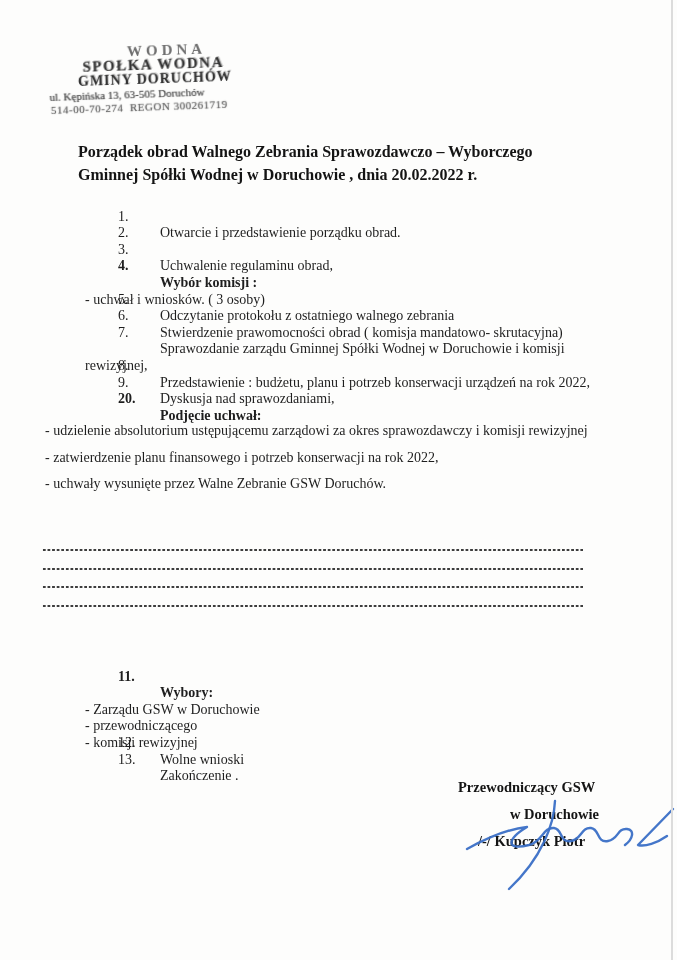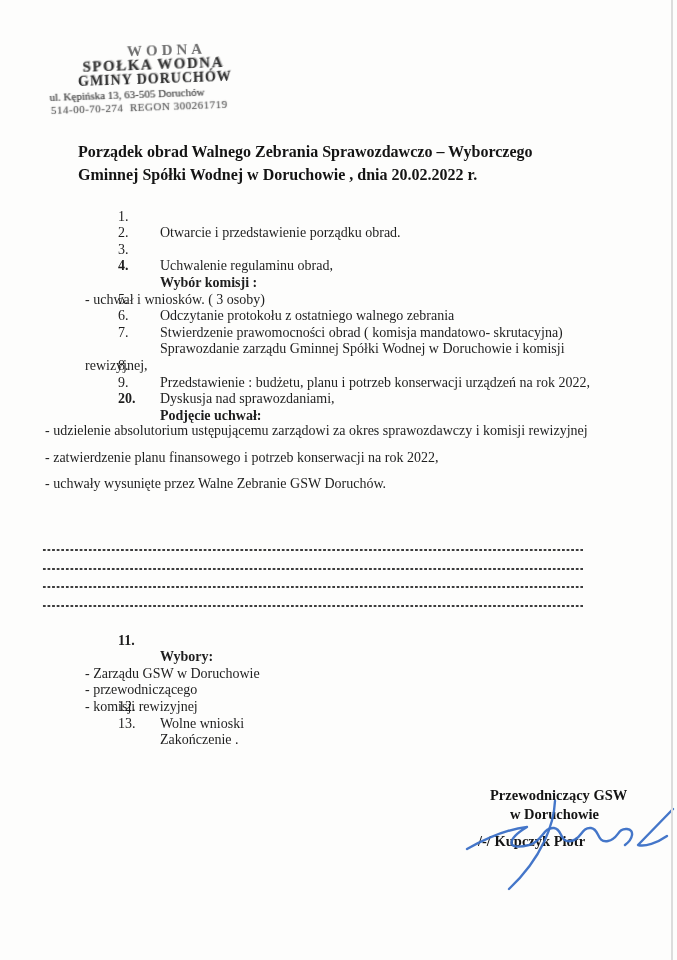--- a/index.html
+++ b/index.html
@@ -20,39 +20,39 @@
   .stamp .ghost{left:83px;top:2px;font-size:15px;font-weight:bold;letter-spacing:4px;color:#6e6e6e;}
   .stamp .l1{left:38px;top:16px;font-size:15px;font-weight:bold;letter-spacing:1.5px;text-shadow:1px -1px 0 rgba(70,70,70,.35);}
   .stamp .l2{left:33px;top:31px;font-size:14px;font-weight:bold;letter-spacing:1px;text-shadow:1px -1px 0 rgba(70,70,70,.3);}
   .stamp .l3{left:4px;top:47px;font-size:11px;color:#3d3d3d;text-shadow:0 0 1px rgba(60,60,60,.5);}
   .stamp .l4{left:5px;top:60px;font-size:11px;letter-spacing:.5px;color:#555;opacity:.85;text-shadow:0 0 1.2px rgba(70,70,70,.8);}
   
   .title{position:absolute;left:78px;top:140px;width:530px;font-size:16px;font-weight:bold;line-height:23px;color:#141414;}
   
   .agenda{position:absolute;left:85px;width:560px;}
   .agenda-top{top:192px;}
-  .agenda-bottom{top:616px;}
+  .agenda-bottom{top:652px;}
   .a-row{position:relative;height:16.6px;line-height:16.6px;font-size:14px;white-space:pre;}
   .a-row .a-num{position:absolute;left:33px;width:40px;}
   .a-row .a-text{position:absolute;left:75px;}
   .a-row.t-dash .a-text,.a-row.t-cont .a-text{left:0;}
   .a-row.bold{font-weight:bold;}
   
   .resolutions{position:absolute;left:45px;top:422px;width:545px;}
   .res-p{margin:0 0 9.5px 0;font-size:14px;line-height:17px;}
   
   .dots{position:absolute;left:42px;top:547px;width:541px;}
   .dotline{
     height:4px;margin-bottom:14.5px;width:541px;
     background-image:radial-gradient(circle,#3d3d3d 1.05px,rgba(0,0,0,0) 1.35px);
     background-size:4.6px 4px;background-repeat:repeat-x;background-position:0 1px;
   }
   
   .sig-line{position:absolute;font-size:14.5px;font-weight:bold;color:#141414;white-space:pre;}
-  .sig1{left:490px;top:779px;margin-top:8px;}
+  .sig1{left:458px;top:779px;}
   .sig2{left:510px;top:806px;}
   .sig3{left:478px;top:833px;}
   .sig-svg{position:absolute;left:455px;top:795px;width:222px;height:100px;}
   .sig-svg path{fill:none;stroke-width:2.4;stroke-linecap:round;stroke-linejoin:round;opacity:.95;}
 </style>
 </head>
 <body>
 
 <div class="page">
 

